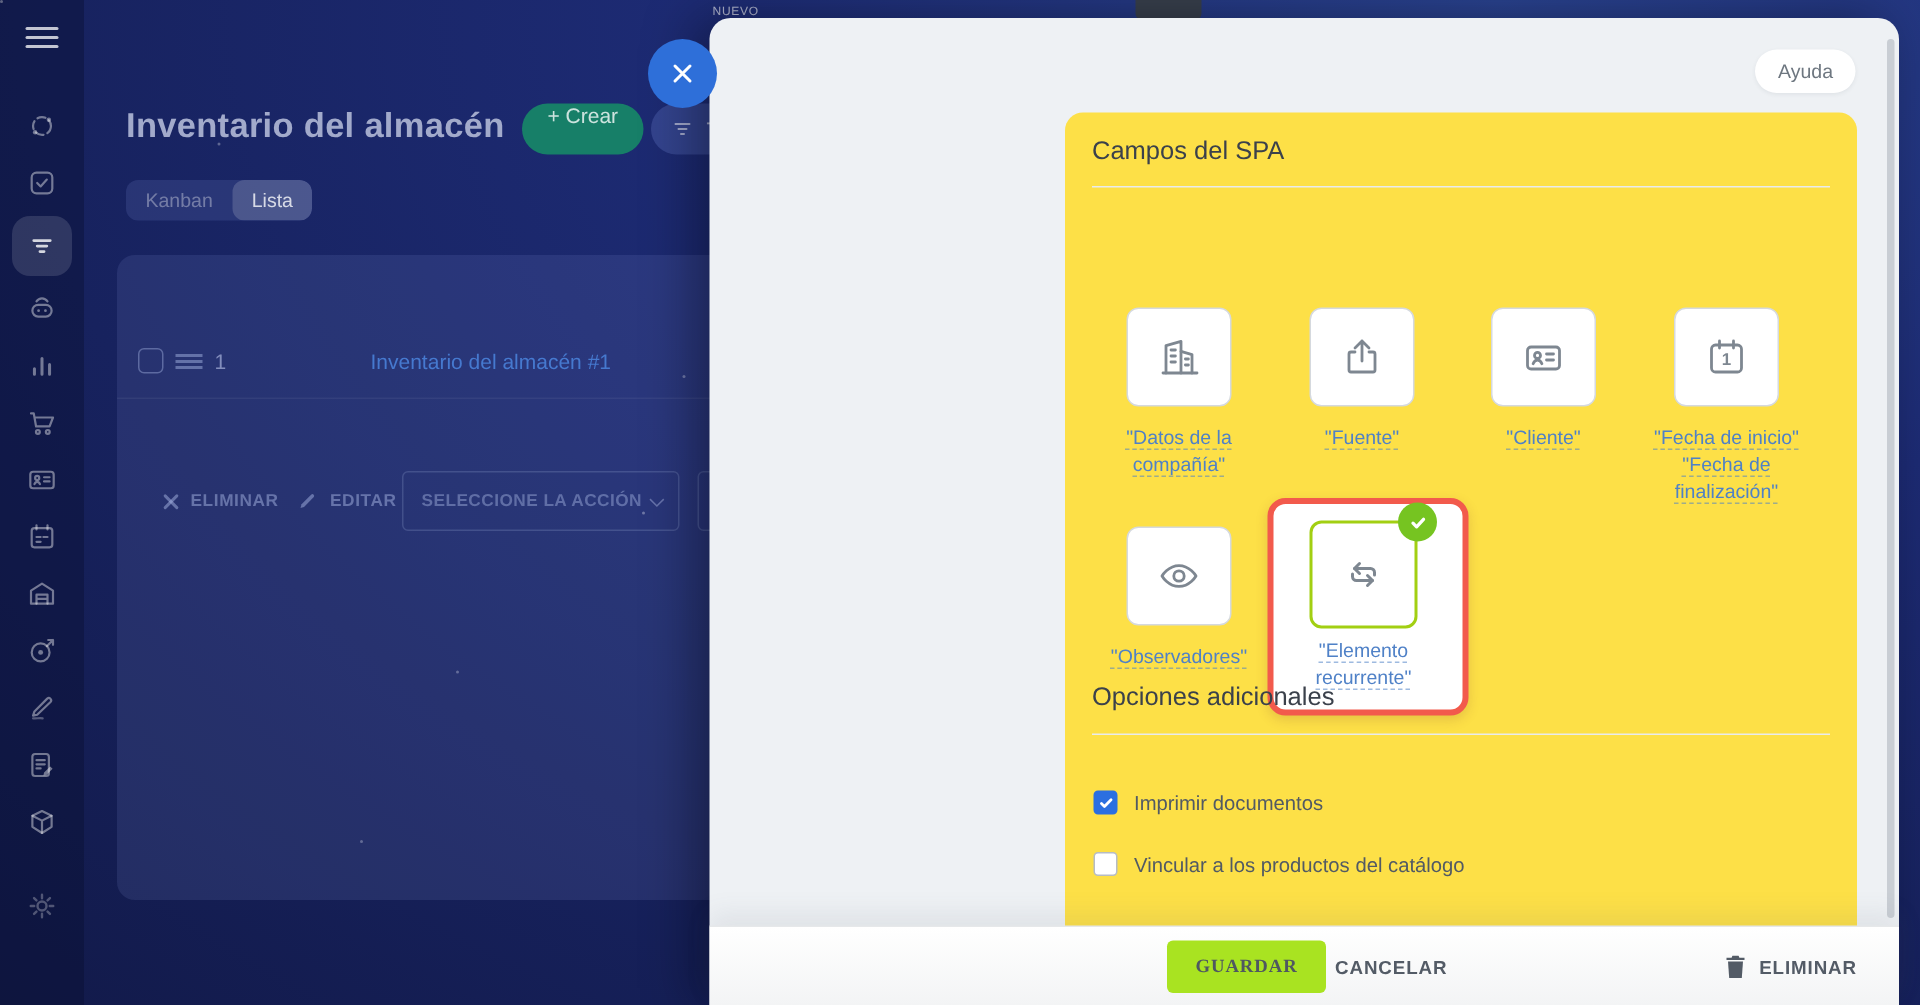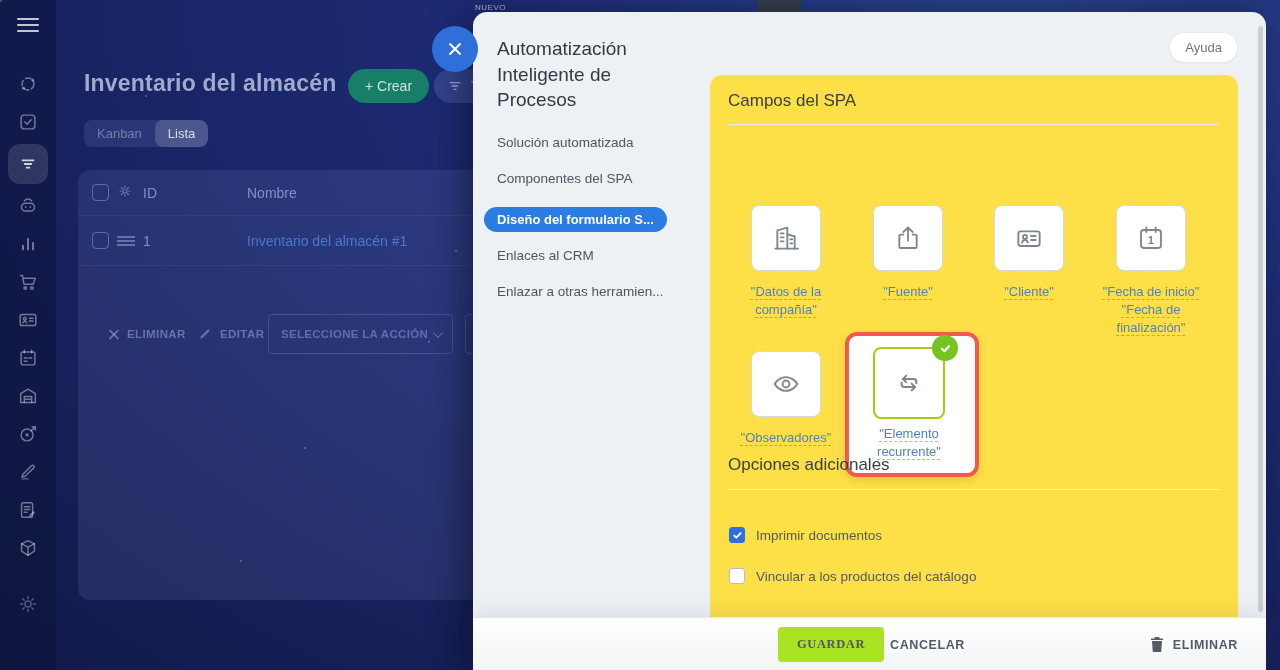--- a/index.html
+++ b/index.html
@@ -30,21 +30,21 @@
   .nav-item { font-size:14.5px; color:rgba(195,205,245,.42); display:flex; align-items:center; gap:7px; cursor:pointer; }
   .chev { width:7px; height:7px; border-right:1.6px solid rgba(195,205,245,.4); border-bottom:1.6px solid rgba(195,205,245,.4);
           transform:rotate(45deg) translateY(-2px); }
   .nuevo-badge { position:absolute; left:475px; top:3px; font-size:8px; font-weight:normal; letter-spacing:.5px; color:rgba(255,255,255,.65); }
   .dark-chip { position:absolute; left:757px; top:0; width:44px; height:13px; background:#38404c; border-radius:0 0 4px 4px; }
 
   .page-title-row { position:absolute; left:84px; top:70px; display:flex; align-items:center; gap:10px; }
   .page-title { font-size:23px; font-weight:600; color:#a2aacb; letter-spacing:.2px; }
   .pin-icon { color:rgba(255,255,255,.35); }
   .crear-btn { position:absolute; left:348px; top:69px; height:34px; padding:0 17px; background:#177f68; border:none; border-radius:17px;
-               color:rgba(255,255,255,.78); font-size:14px; font-family:inherit; display:flex; align-items:center; gap:7px; cursor:pointer; }
+               color:rgba(255,255,255,.78); font-size:14px; font-family:inherit; display:flex; align-items:flex-start; gap:7px; cursor:pointer; }
   .filter-pill { position:absolute; left:434px; top:69px; width:46px; height:34px; background:rgba(100,120,200,.32); border-radius:17px 0 0 17px;
                  display:flex; align-items:center; gap:8px; padding-left:13px; color:rgba(255,255,255,.55); font-size:14px; cursor:pointer; }
 
   .view-toggle { position:absolute; left:84px; top:120px; height:27px; display:flex; background:rgba(130,150,225,.16); border-radius:8px; overflow:hidden; }
   .vt-seg { padding:0 13px; font-size:13px; display:flex; align-items:center; color:rgba(255,255,255,.35); cursor:pointer; }
   .vt-seg.active { background:rgba(255,255,255,.16); border-radius:8px; color:rgba(255,255,255,.78); }
 
   .panel { position:absolute; left:78px; top:170px; width:500px; height:430px; background:rgba(145,165,235,.13); border-radius:12px; }
   .trow { position:absolute; left:0; width:100%; display:flex; align-items:center; }
   .t-head { top:0; height:46px; border-bottom:1px solid rgba(255,255,255,.06); }
@@ -251,29 +251,20 @@
         </svg>
       <span>T</span>
     </div>
 
     <div class="view-toggle">
       <span class="vt-seg">Kanban</span>
       <span class="vt-seg active">Lista</span>
     </div>
 
     <div class="panel">
-      <div class="trow t-head">
-        <span class="cbx"></span>
-        <span class="gear-col"><svg width="16" height="16" viewBox="0 0 24 24" fill="none" stroke="currentColor" stroke-width="1.8" stroke-linecap="round">
-              <circle cx="12" cy="12" r="3"></circle>
-              <path d="M12 4.5v2.3M12 17.2v2.3M19.5 12h-2.3M6.8 12H4.5M17.3 6.7l-1.6 1.6M8.3 15.7l-1.6 1.6M17.3 17.3l-1.6-1.6M8.3 8.3L6.7 6.7"></path>
-            </svg></span>
-        <span class="col-id">ID</span>
-        <span class="col-name">Nombre</span>
-      </div>
       <div class="trow t-data">
         <span class="cbx"></span>
         <span class="hndl"></span>
         <span class="col-id">1</span>
         <span class="row-link">Inventario del almacén #1</span>
       </div>
       <div class="action-row">
         <span class="act-btn act-del">
             <span class="xmark"></span>
             <span>ELIMINAR</span>
@@ -294,28 +285,20 @@
   </div>
 
   <div class="modal">
     <button class="close-btn">
         <svg viewBox="0 0 16 16" fill="none" stroke="#fff" stroke-width="2" stroke-linecap="round">
           <path d="M3 3l10 10M13 3L3 13"></path>
         </svg>
       </button>
     <button class="help-btn">Ayuda</button>
 
-    <aside class="m-menu">
-      <div class="m-title">Automatización Inteligente de Procesos</div>
-      <div class="m-item">Solución automatizada</div>
-      <div class="m-item">Componentes del SPA</div>
-      <div><span class="m-item active">Diseño del formulario S...</span></div>
-      <div class="m-item">Enlaces al CRM</div>
-      <div class="m-item">Enlazar a otras herramien...</div>
-    </aside>
 
     <div class="card">
       <div class="card-h">Campos del SPA</div>
       <div class="card-div"></div>
 
       <div class="fields">
         <div class="tile" style="left:41px; top:80px;">
             <svg viewBox="0 0 24 24" fill="none" stroke="currentColor" stroke-width="1.4" stroke-linecap="round" stroke-linejoin="round">
               <path d="M5.5 20V6.3L13 4.2V20"></path>
               <path d="M13 9.2l5.5 1.6V20"></path>

